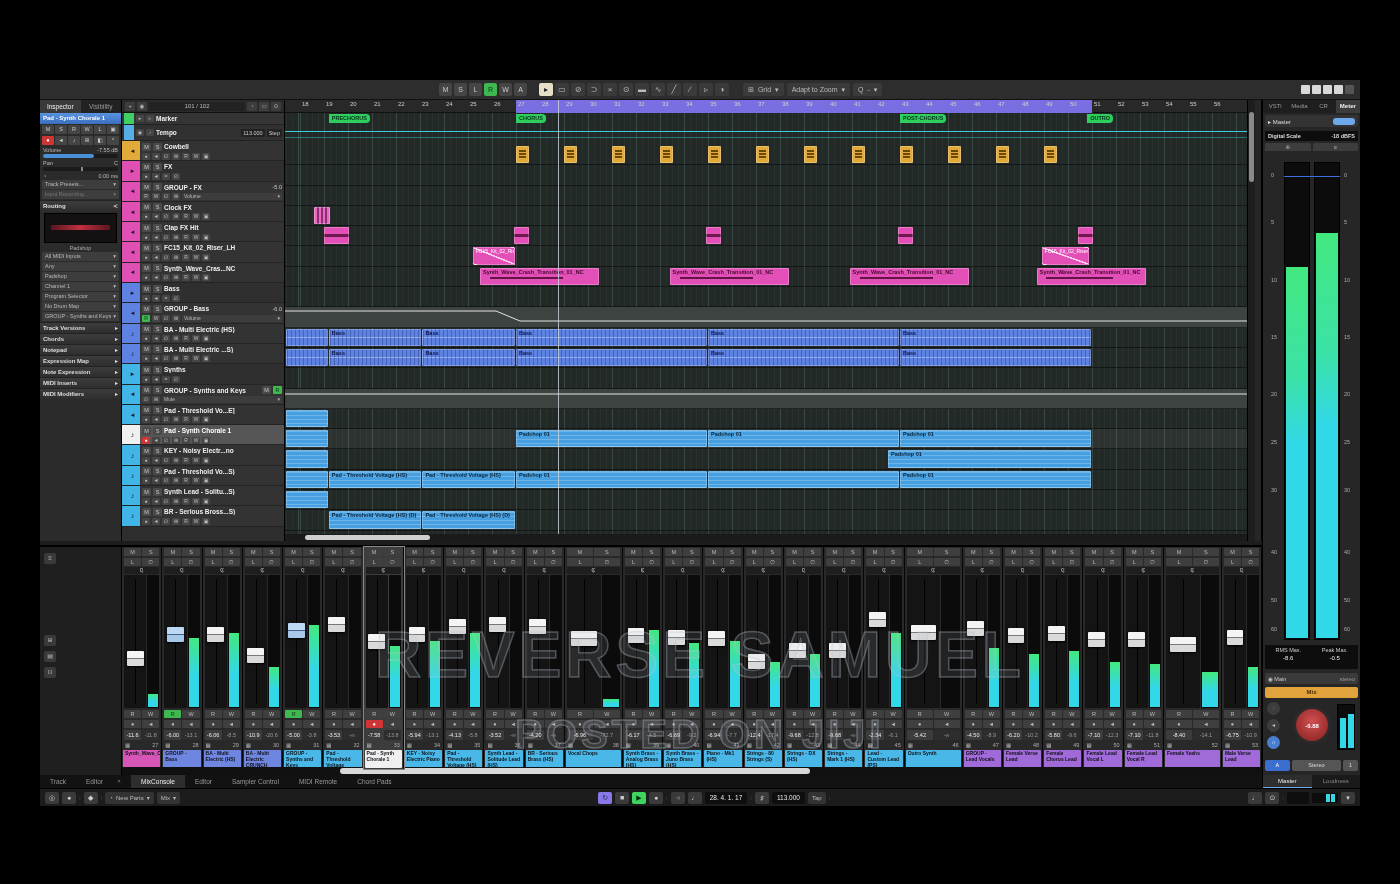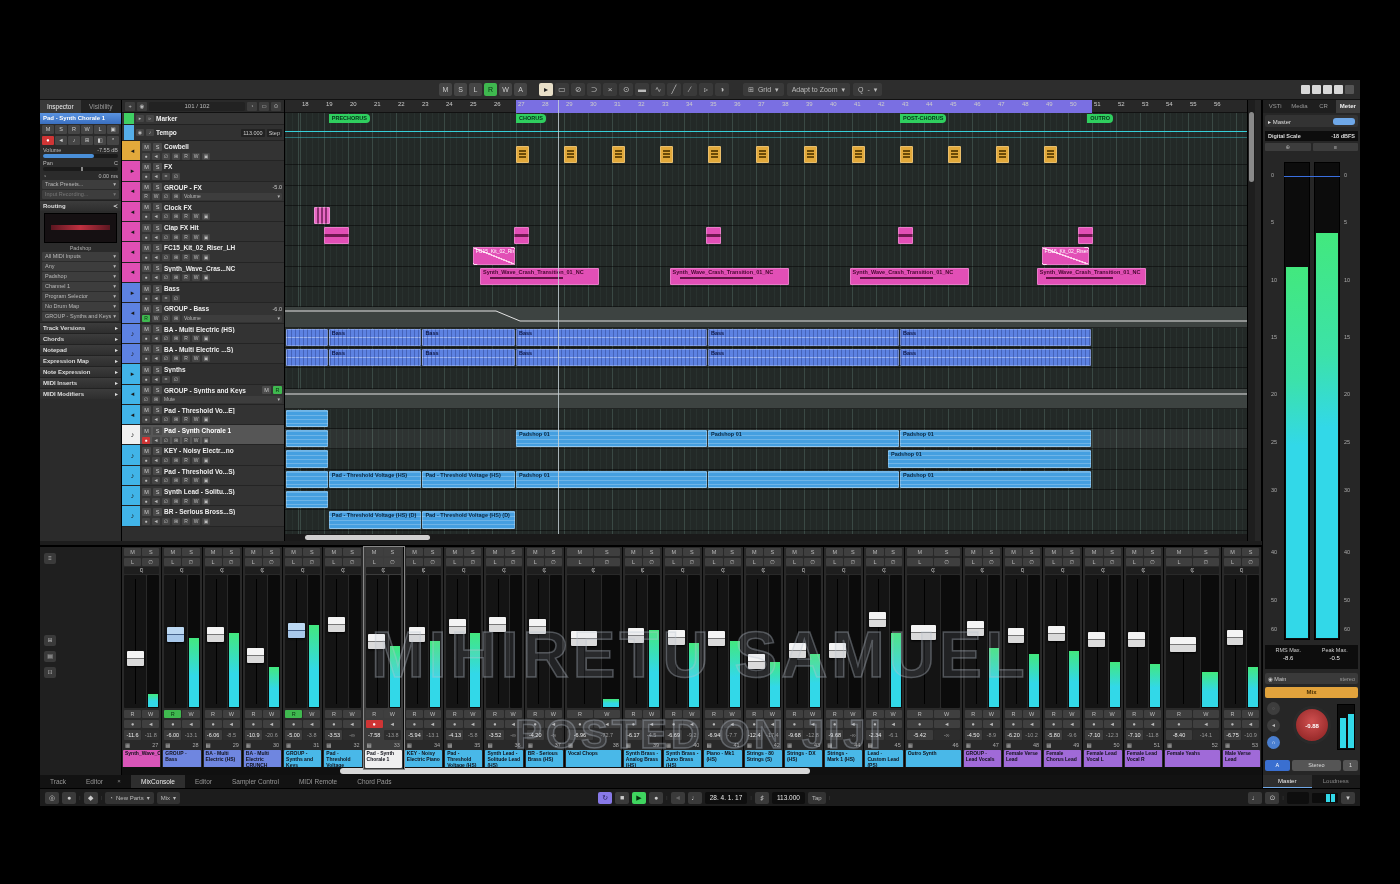--- a/index.html
+++ b/index.html
@@ -2141,14 +2141,14 @@
     <div class="trbox" style="width:22px"></div>
     <div id="tr-minimeter">
       <i style="left:14px"></i>
         <i style="left:19px"></i>
     </div>
     <div class="trbtn">▾</div>
   </div>
 
 </div>
 
-<div class="wm" id="wm1">MIHIRETU SAMUEL</div>
+<div class="wm" id="wm1">REVERSE SAMUEL</div>
 <div class="wm" id="wm2">POSTED ON JIJI</div>
 
 </body></html>

